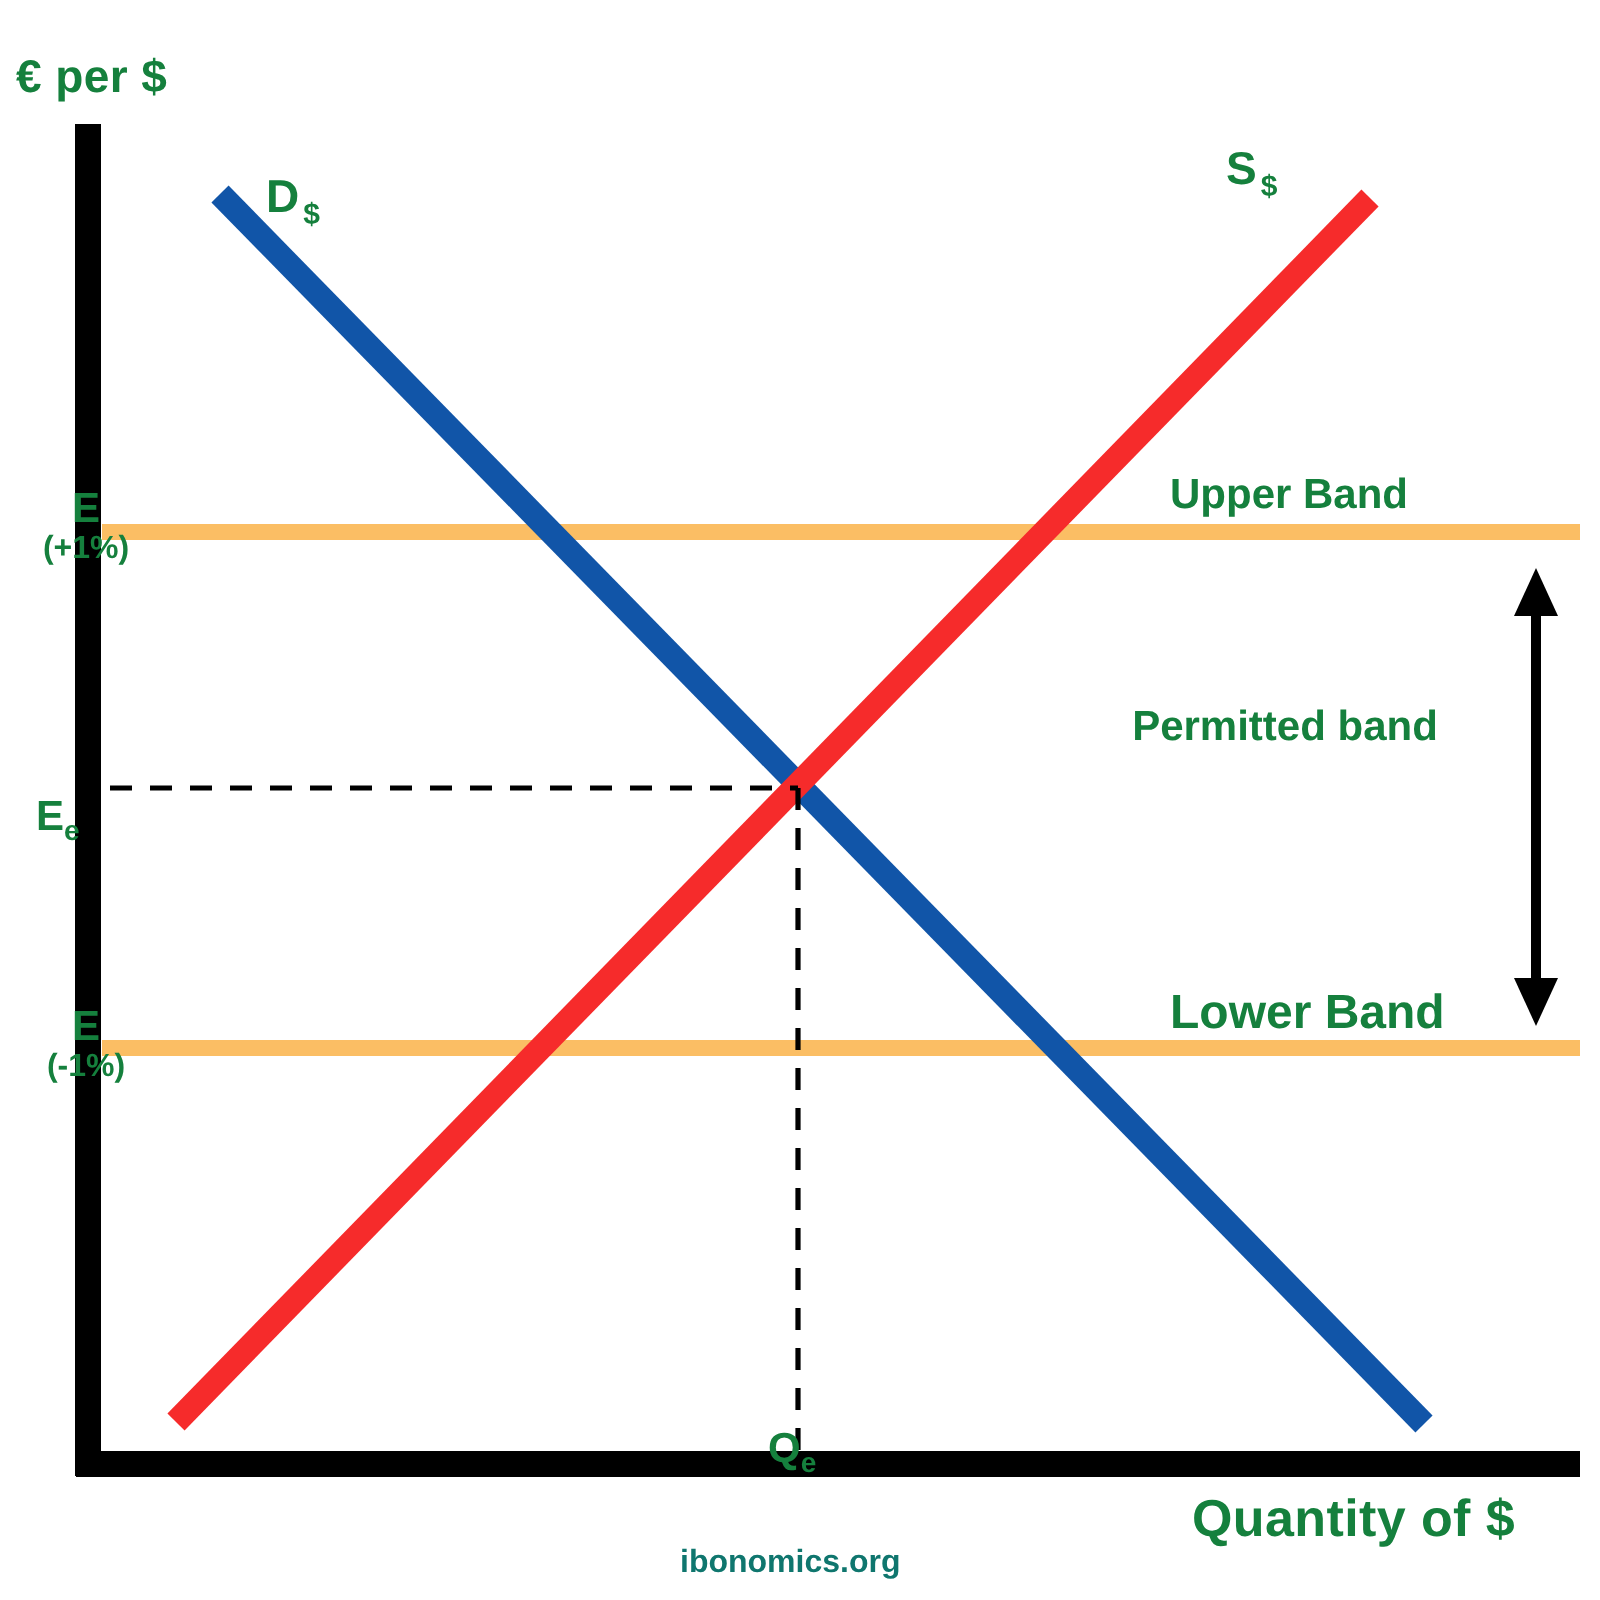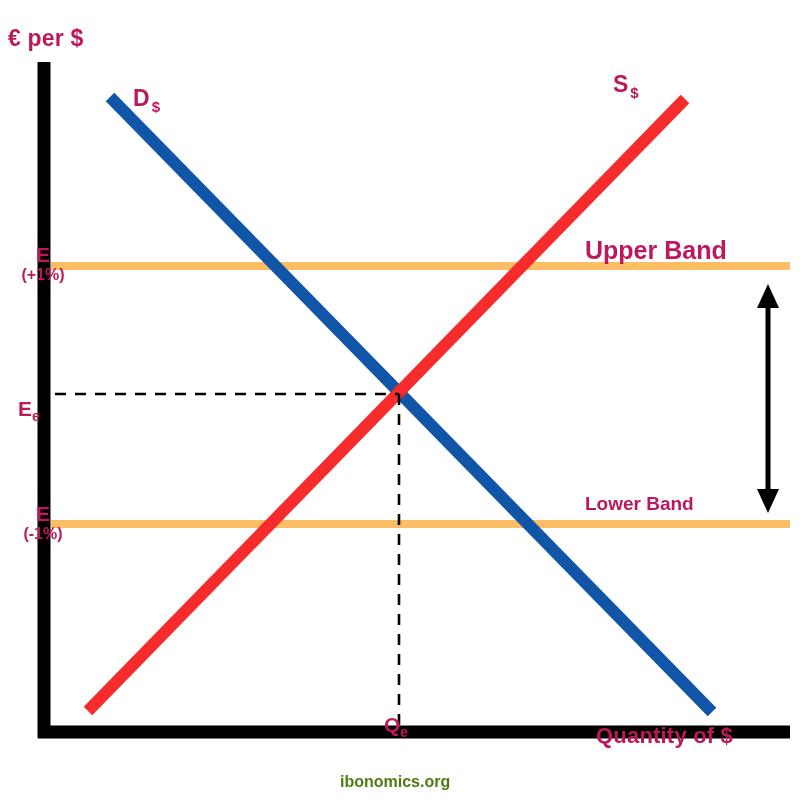--- a/index.html
+++ b/index.html
@@ -19,38 +19,38 @@
   }
   #chart-svg {
     position: absolute;
     left: 0;
     top: 0;
     width: 800px;
     height: 800px;
   }
   .lbl {
     position: absolute;
-    color: #be185d;
+    color: #15803d;
     font-weight: bold;
     line-height: 1.05;
     white-space: nowrap;
   }
 
   
   #axis-y-title {
     left: 8px;
     top: 26px;
     font-size: 23px;
     letter-spacing: 0.2px;
   }
   
   #axis-x-title {
     left: 596px;
-    top: 724px;
-    font-size: 22px;
+    top: 746px;
+    font-size: 26px;
     letter-spacing: 0.2px;
   }
 
   
   #demand-label {
     left: 133px;
     top: 86px;
     font-size: 23px;
   }
   #supply-label {
@@ -103,43 +103,43 @@
   }
   #equilibrium-xlabel .sub {
     font-size: 14px;
     vertical-align: sub;
   }
 
   
   #upper-band-label {
     left: 585px;
     top: 237px;
-    font-size: 25px;
+    font-size: 21px;
   }
   #lower-band-label {
     left: 585px;
     top: 494px;
-    font-size: 19px;
+    font-size: 24px;
   }
   #band-note {
     left: 535px;
     top: 350px;
     width: 215px;
     font-size: 21px;
     text-align: center;
     line-height: 1.35;
     white-space: normal;
   }
 
   
   #watermark {
     left: 340px;
     top: 774px;
     font-size: 16px;
-    color: #4d7c0f;
+    color: #0f766e;
     font-weight: bold;
   }
 </style>
 </head>
 <body>
 
 <div id="chart-root">
 
   <svg id="chart-svg" viewBox="0 0 800 800">
 
@@ -190,18 +190,18 @@
   </div>
 
   <div class="lbl" id="equilibrium-xlabel">
     <span>Q</span><span class="sub">e</span>
   </div>
 
   <div class="lbl" id="upper-band-label">Upper Band</div>
   <div class="lbl" id="lower-band-label">Lower Band</div>
 
   <div class="lbl" id="band-note">
-    <br>
+    <span>Permitted band</span><br>
   </div>
 
   <div class="lbl" id="watermark">ibonomics.org</div>
 
 </div>
 
 </body></html>

